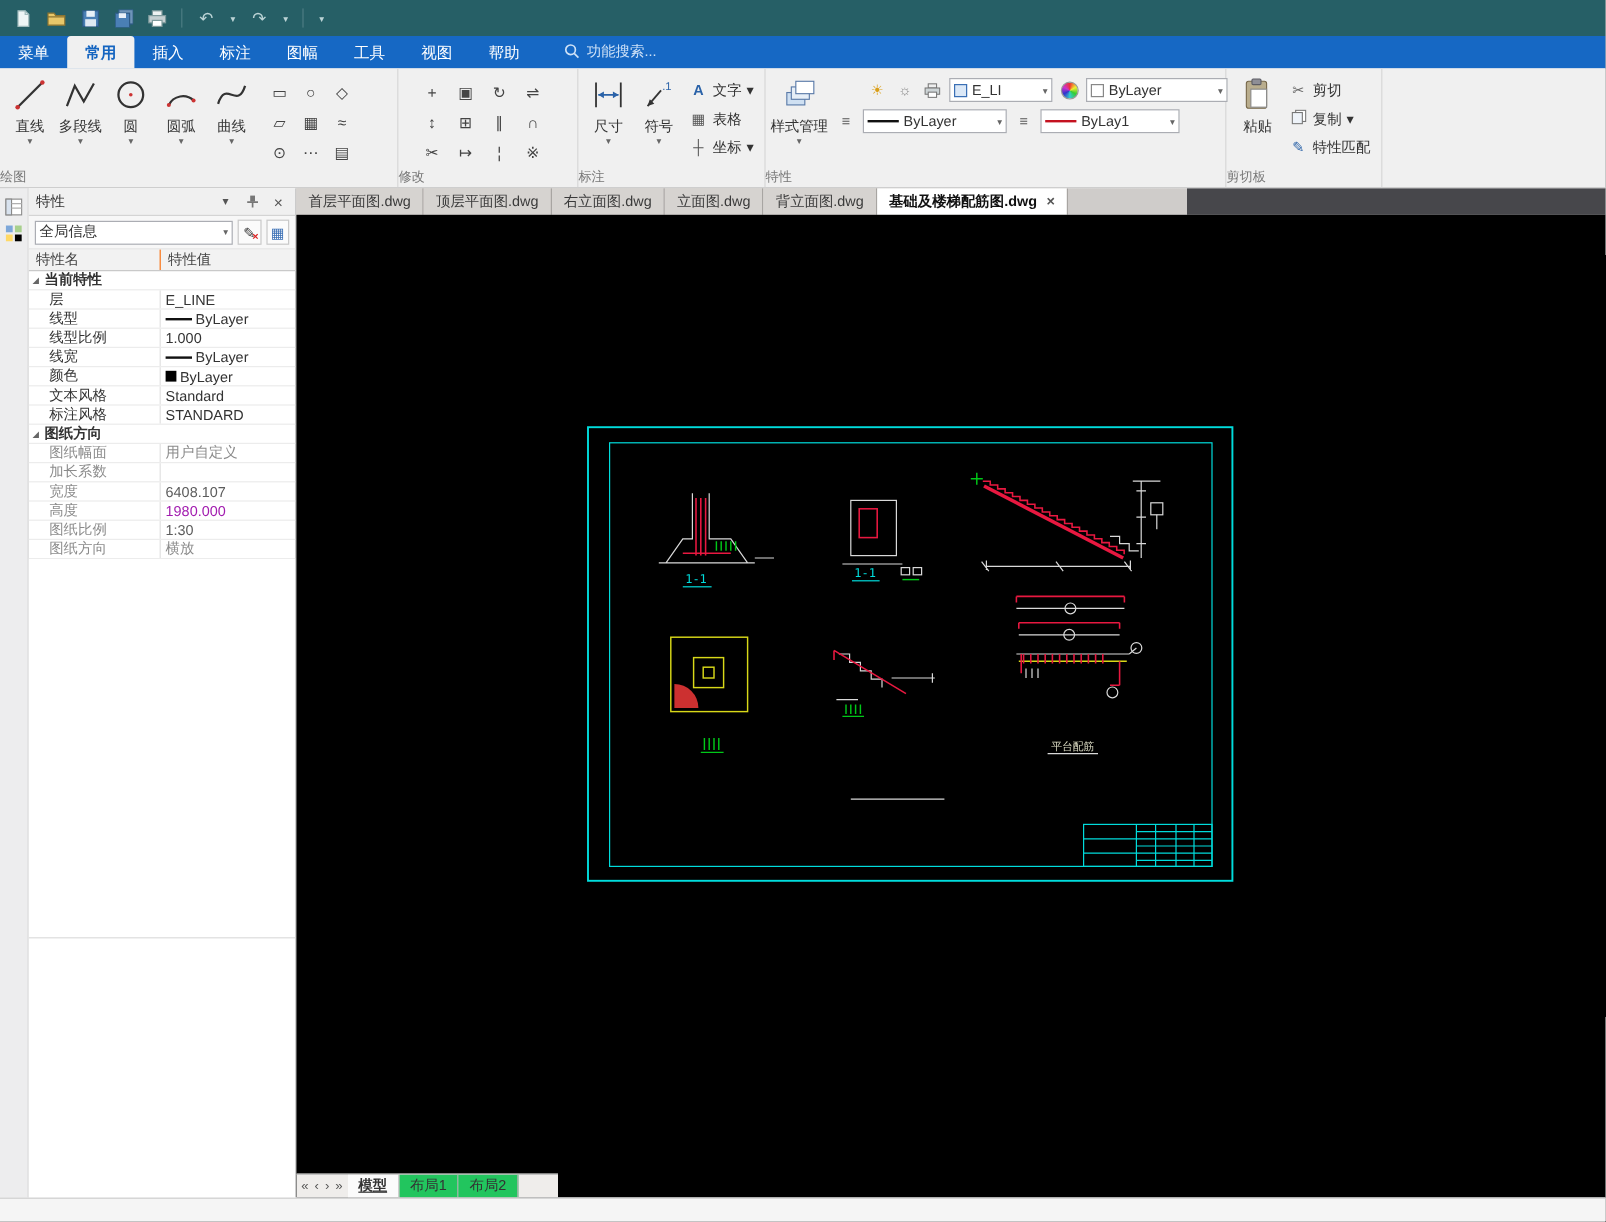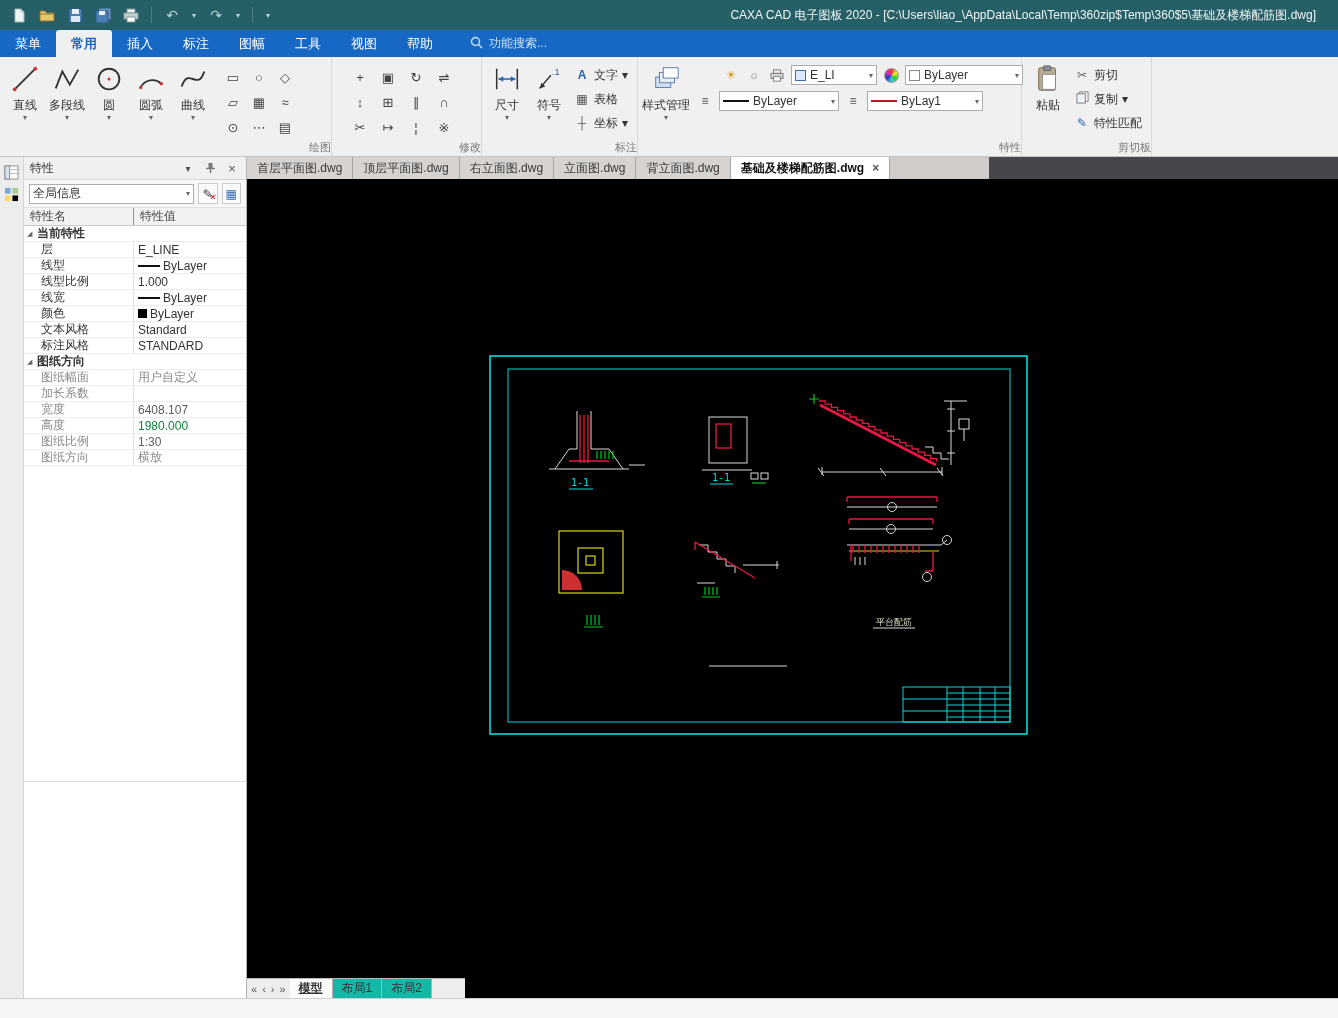--- a/index.html
+++ b/index.html
@@ -18,21 +18,21 @@
 
   
   .menubar { height:27px; background:#1668c4; display:flex; align-items:stretch; color:#fff; }
   .menu-item { padding:0 15px; display:flex; align-items:center; font-size:13px; cursor:default; }
   .menu-item.active { background:#f0f0f0; color:#1565c0; font-weight:bold; border-radius:3px 3px 0 0; }
   .menu-search { display:flex; align-items:center; gap:6px; margin-left:22px; color:#cfe2f7; font-size:12px; }
 
   
   .ribbon { height:100px; background:#f0f0f0; border-bottom:1px solid #c6c6c6; display:flex; }
   .rgroup { position:relative; height:100%; border-right:1px solid #d8d8d8; padding:4px 4px 16px 4px; display:flex; align-items:flex-start; }
-  .rgroup-label { position:absolute; bottom:1px; left:0; right:0; text-align:right; font-size:11px; color:#777;margin-top:48px; }
+  .rgroup-label { position:absolute; bottom:1px; left:0; right:0; text-align:left; font-size:11px; color:#777;margin-top:48px; }
   .bigbtn { width:42px; display:flex; flex-direction:column; align-items:center; padding-top:2px; cursor:default; }
   .bigbtn .bicon { width:32px; height:32px; display:flex; align-items:center; justify-content:center; }
   .bigbtn .blabel { font-size:12px; color:#333; margin-top:2px; white-space:nowrap; }
   .bigbtn .barrow { font-size:8px; color:#666; line-height:8px; }
   .minigrid { display:grid; grid-template-columns:repeat(3,26px); grid-auto-rows:25px; margin:4px 2px 0 6px; }
   .minigrid.four { grid-template-columns:repeat(4,28px); }
   .mini { display:flex; align-items:center; justify-content:center; font-size:13px; color:#444; cursor:default; }
   .vlist { display:flex; flex-direction:column; justify-content:flex-start; margin-left:4px; margin-top:4px; gap:4px; }
   .vitem { display:flex; align-items:center; gap:4px; font-size:12px; color:#333; height:20px; cursor:default; white-space:nowrap; }
   .vitem .vicon { width:16px; text-align:center; font-size:12px; }
@@ -81,21 +81,21 @@
   .doctabs { height:22px; background:linear-gradient(90deg,#cfccca 0,#cfccca 742px,#47474b 742px); display:flex; align-items:stretch; }
   .dtab { display:flex; align-items:center; padding:0 10px; font-size:12px; color:#3a3a3a; background:#d6d3d0; border-right:1px solid #a8a5a2; cursor:default; white-space:nowrap; }
   .dtab.active { background:#ffffff; font-weight:bold; color:#111;align-items:center; }
   .dtab .tclose { margin-left:8px; color:#555; font-size:12px; line-height:12px; }
   .canvas { position:relative; flex:1; background:#000; overflow:hidden; }
   .canvas svg { position:absolute; top:0; left:0; }
 
   
   .layoutbar { position:absolute; left:0; bottom:0; height:20px; width:218px; background:#efedeb; border-top:1px solid #b9b9b9; display:flex; align-items:stretch; font-size:12px; }
   .nav { display:flex; align-items:center; padding:0 4px; gap:5px; color:#555; font-size:11px; }
-  .ltab { display:flex; align-items:center; padding:0 9px; border-right:1px solid #b0b0b0; background:#14b8a6; color:#333; cursor:default; }
+  .ltab { display:flex; align-items:center; padding:0 9px; border-right:1px solid #b0b0b0; background:#22c55e; color:#333; cursor:default; }
   .ltab.active { background:#fbfbfb; font-weight:bold; text-decoration:underline; }
 
   
   .statusbar { position:absolute; left:0; right:0; bottom:0; height:20px; background:#f5f5f5; border-top:1px solid #cfcfcf; }
 
   
   .cy  { stroke:#00dcdc; fill:none; stroke-width:1; }
   .cy2 { stroke:#00dcdc; fill:none; stroke-width:1.6; }
   .wh  { stroke:#d9d9d9; fill:none; stroke-width:1; }
   .rd  { stroke:#e81840; fill:none; stroke-width:1.3; }
@@ -156,21 +156,20 @@
           <span class="qat-glyph">↷</span>
         </span>
       <span class="qat-btn" style="width:10px">
           <span style="font-size:8px;color:#bcd4d6">▾</span>
         </span>
       <span class="qat-sep"></span>
       <span class="qat-btn" style="width:12px">
           <span style="font-size:8px;color:#bcd4d6">▾</span>
         </span>
     </div>
-    <div class="win-title">CAXA CAD 电子图板 2020 - [C:\Users\liao_\AppData\Local\Temp\360zip$Temp\360$5\基础及楼梯配筋图.dwg]</div>
   </div>
 
   <div class="menubar">
     <div class="menu-item">菜单</div>
     <div class="menu-item active">常用</div>
     <div class="menu-item">插入</div>
     <div class="menu-item">标注</div>
     <div class="menu-item">图幅</div>
     <div class="menu-item">工具</div>
     <div class="menu-item">视图</div>
@@ -510,21 +509,21 @@
         <div class="prow muted">
           <div class="pname">加长系数</div>
           <div class="pval"></div>
         </div>
         <div class="prow muted">
           <div class="pname">宽度</div>
           <div class="pval" style="color:#5c5c5c">6408.107</div>
         </div>
         <div class="prow muted">
           <div class="pname">高度</div>
-          <div class="pval" style="color:#15803d">1980.000</div>
+          <div class="pval" style="color:#a21caf">1980.000</div>
         </div>
         <div class="prow muted">
           <div class="pname">图纸比例</div>
           <div class="pval" style="color:#5c5c5c">1:30</div>
         </div>
         <div class="prow muted">
           <div class="pname">图纸方向</div>
           <div class="pval">横放</div>
         </div>
 

